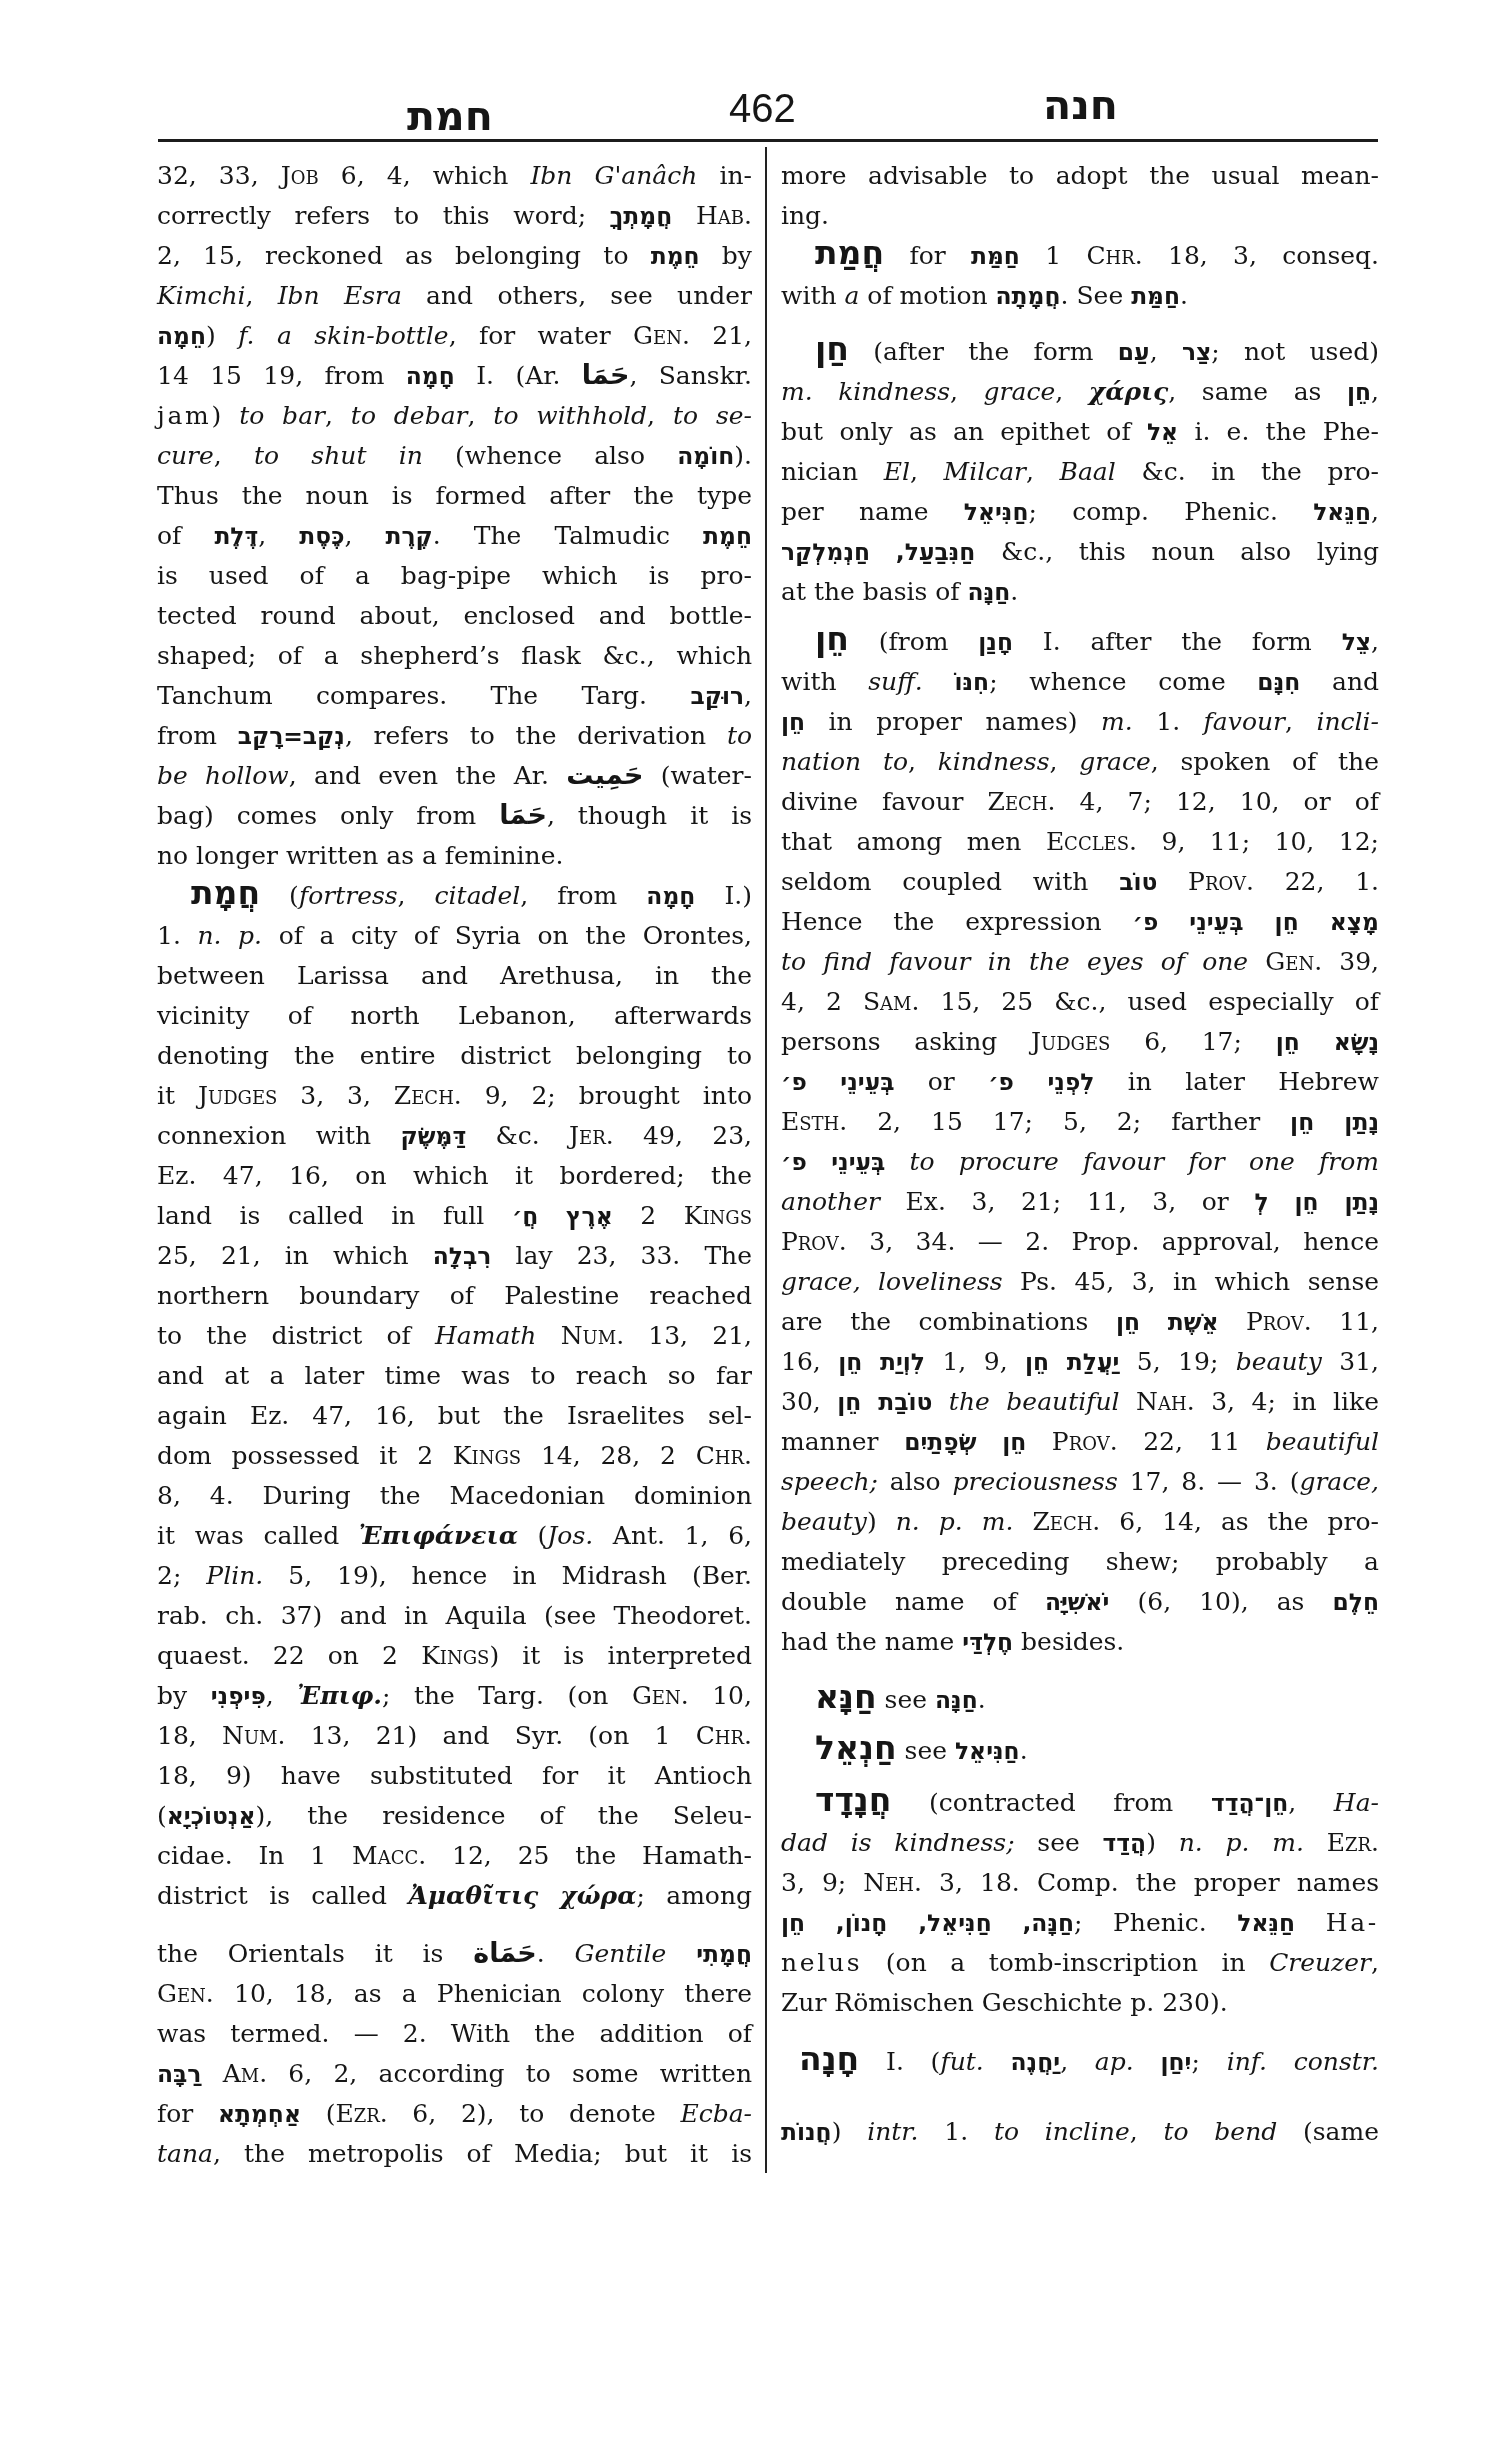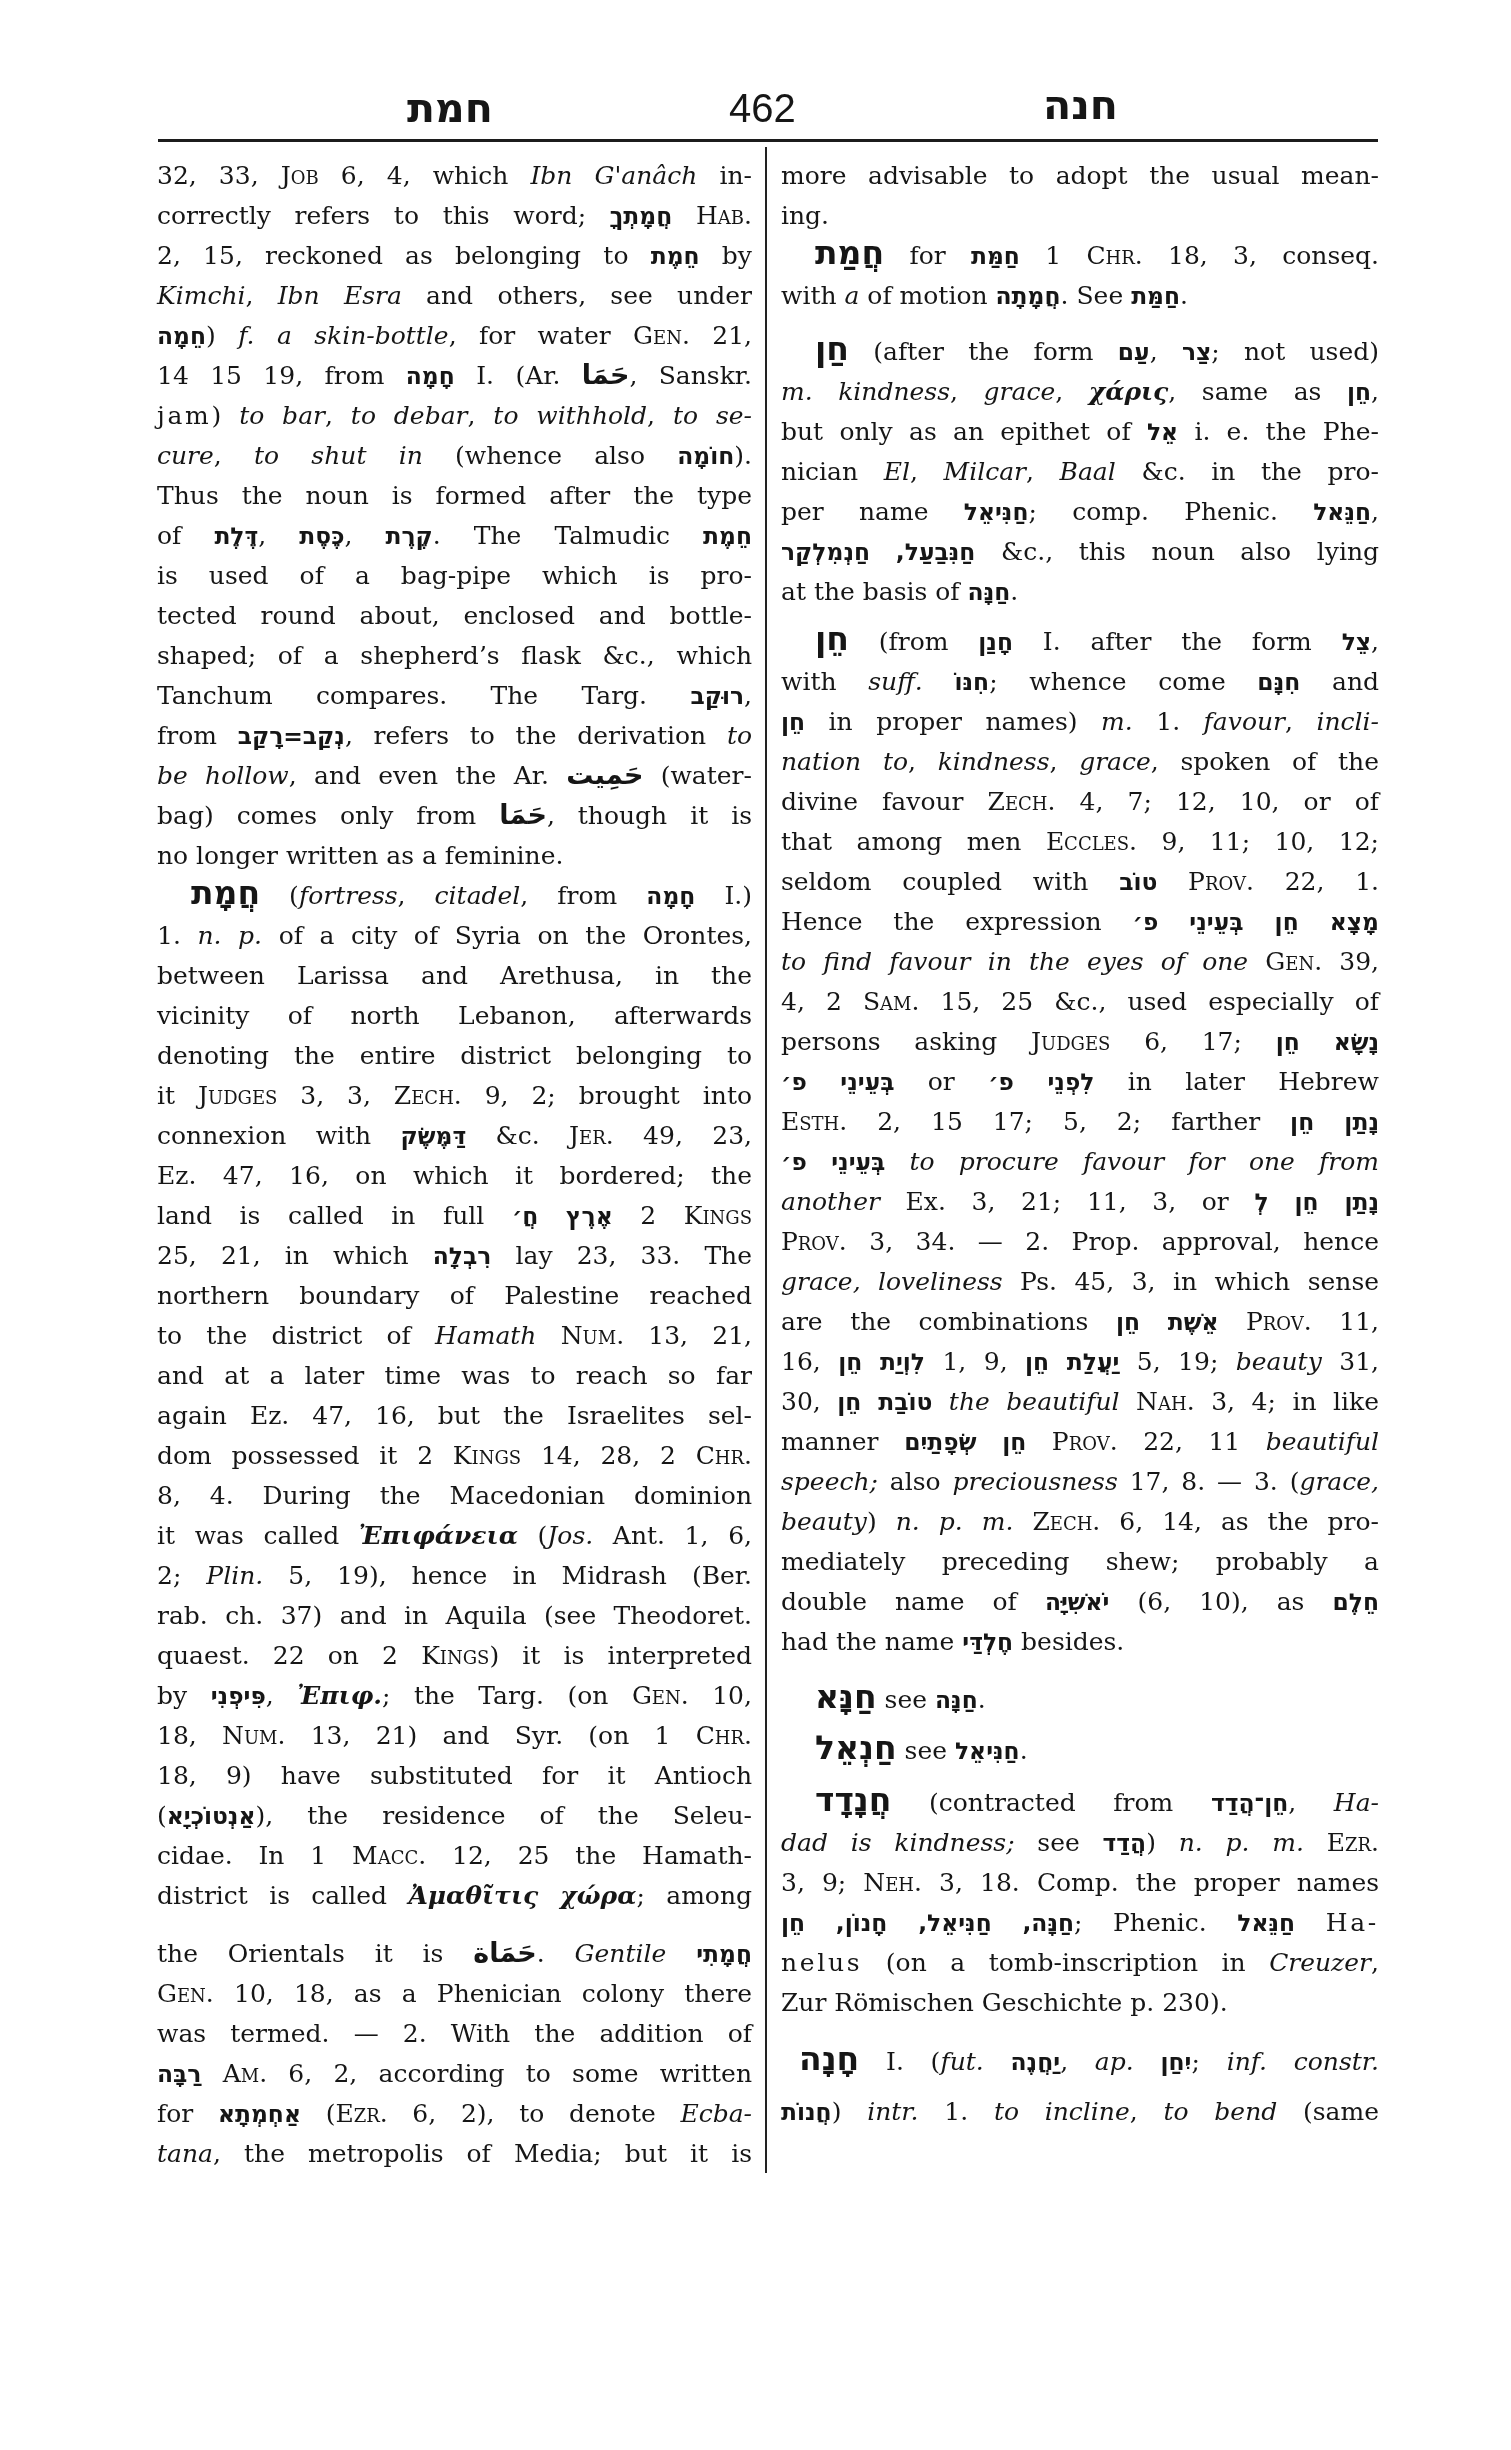--- a/index.html
+++ b/index.html
@@ -40,21 +40,21 @@
     direction: rtl; unicode-bidi: isolate;
   }
   .s-h { font-size: 23.4px; }
   .s-hw { font-size: 33px; }
   .s-hwl { font-size: 33px; }
   .s-ar { font-size: 27px; }
 </style>
 </head>
 <body>
 
-<div class="abs guide" style="left:407px; top:88px;">חמת</div>
+<div class="abs guide" style="left:407px; top:96px;">חמת</div>
 <div class="abs pagenum" style="left:729px; top:88px;">462</div>
 <div class="abs guide" style="left:1043px; top:85px;">חנה</div>
 <div class="abs rule"></div>
 <div class="abs divider"></div>
 
 <div class="col" id="col-left">
   <div class="entry">
     <div class="ln"><span>32, 33, </span><span class="s-sc">Job</span><span> 6, 4, which </span><span class="s-i">Ibn G'anâch</span><span> in-</span></div>
     <div class="ln"><span>correctly refers to this word; </span><span class="s-h">חֲמָתְךָ</span><span> </span><span class="s-sc">Hab.</span></div>
     <div class="ln"><span>2, 15, reckoned as belonging to </span><span class="s-h">חֵמֶת</span><span> by</span></div>
@@ -165,16 +165,16 @@
   <div class="entry" style="margin-top:12.6px">
     <div class="ln ind"><span class="s-hw">חֲנָדָד</span><span> (contracted from </span><span class="s-h">חֵן־הֲדַד</span><span>, </span><span class="s-i">Ha-</span></div>
     <div class="ln"><span class="s-i">dad is kindness;</span><span> see </span><span class="s-h">הֲדַד</span><span>) </span><span class="s-i">n. p. m.</span><span> </span><span class="s-sc">Ezr.</span></div>
     <div class="ln"><span>3, 9; </span><span class="s-sc">Neh.</span><span> 3, 18. Comp. the proper names</span></div>
     <div class="ln"><span class="s-h">חַנָּה, חַנִּיאֵל, חָנוֹן, חֵן</span><span>; Phenic. </span><span class="s-h">חַנֵּאל</span><span> </span><span class="s-ls">Ha-</span></div>
     <div class="ln"><span class="s-ls">nelus</span><span> (on a tomb-inscription in </span><span class="s-i">Creuzer</span><span>,</span></div>
     <div class="ln end"><span>Zur Römischen Geschichte p. 230).</span></div>
   </div>
   <div class="entry" style="margin-top:19px">
     <div class="ln ind2"><span class="s-hwl">חָנָה</span><span> I. (</span><span class="s-i">fut.</span><span> </span><span class="s-h">יַחֲנֶה</span><span>, </span><span class="s-i">ap.</span><span> </span><span class="s-h">יִחַן</span><span>; </span><span class="s-i">inf. constr.</span></div>
-    <div class="ln" style="margin-top:10px"><span class="s-h">חֲנוֹת</span><span>) </span><span class="s-i">intr.</span><span> 1. </span><span class="s-i">to incline</span><span>, </span><span class="s-i">to bend</span><span> (same</span></div>
+    <div class="ln" style="margin-top:30px"><span class="s-h">חֲנוֹת</span><span>) </span><span class="s-i">intr.</span><span> 1. </span><span class="s-i">to incline</span><span>, </span><span class="s-i">to bend</span><span> (same</span></div>
   </div>
 </div>
 
 
 </body></html>

